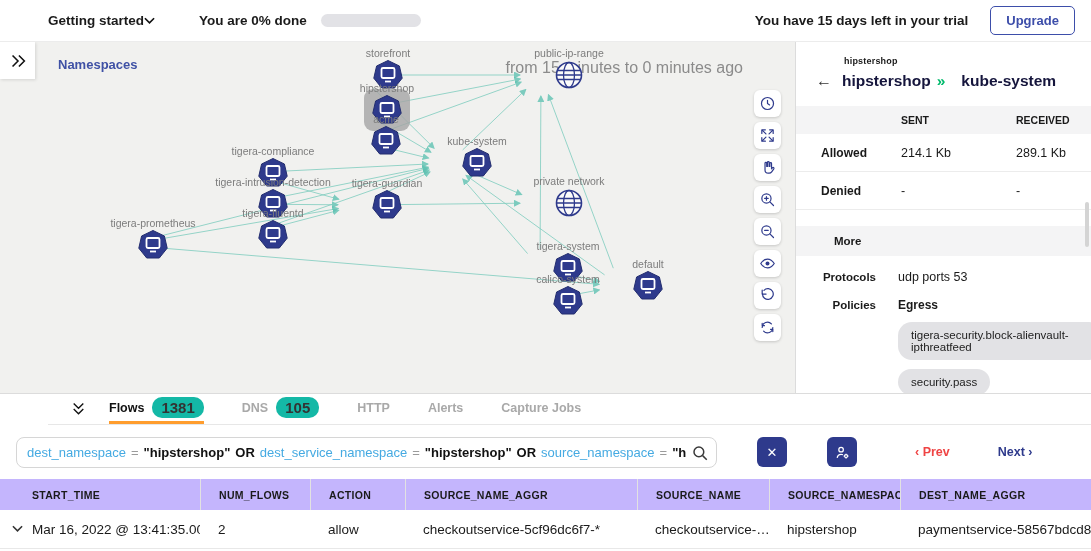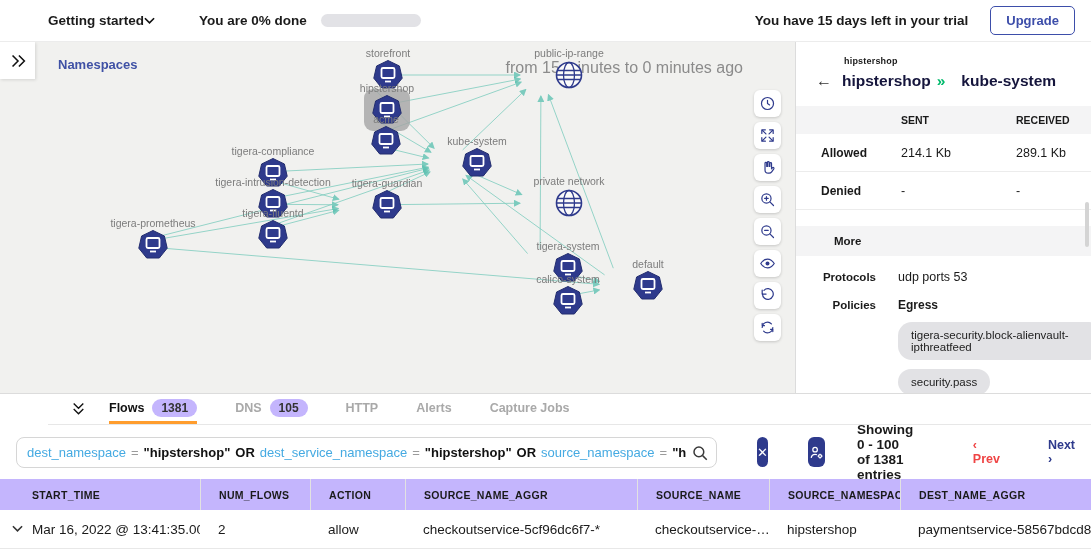--- a/index.html
+++ b/index.html
@@ -51,21 +51,21 @@
   .egress { font-weight:bold; font-size:12px; margin-bottom:10px; }
   .pill { display:block; width:max-content; max-width:205px; background:#e2e2e5; border-radius:14px; padding:7px 13px; font-size:11.5px; color:#222; margin-bottom:9px; cursor:pointer; }
   .scroll-thumb { position:absolute; right:2px; top:160px; width:4px; height:45px; background:#d4d4d4; border-radius:2px; }
 
   
   .bottom { position:absolute; top:393px; left:0; width:1091px; height:158px; background:#fff; border-top:1px solid #dcdcdc; }
   .tabsbar { height:31px; display:flex; align-items:stretch; border-bottom:1px solid #e7e7e7; padding-left:22px;margin-left:48px; }
   .collapse-icon { display:flex; align-items:center; margin-right:22px; cursor:pointer; }
   .tab { display:flex; align-items:center; gap:8px; margin-right:38px; font-size:12.5px; font-weight:bold; color:#a9a9a9; border-bottom:3px solid transparent; cursor:pointer; }
   .tab.active { color:#111; border-bottom-color:#ff9d2e; }
-  .badge { background:#c4b5fd; color:#333; border-radius:10px; padding:2px 9px; font-size:12px; font-weight:bold; }
+  .badge { background:#14b8a6; color:#333; border-radius:10px; padding:2px 9px; font-size:15px; font-weight:bold; }
   .filterbar { height:54px; display:flex; align-items:center; padding:0 16px;gap:32px; }
   .searchbox { position:relative; flex:0 0 701px; height:31px; border:1.5px solid #d6d6d6; border-radius:8px; background:#fff; display:flex; align-items:center; padding:0 30px 0 10px; overflow:hidden; cursor:text; }
   .tokens { display:flex; gap:5px; white-space:nowrap; overflow:hidden; font-size:13px; }
   .tok.field { color:#45aae2; }
   .tok.op { color:#9b9b9b; }
   .tok.value { color:#111; font-weight:bold; }
   .tok.keyword { color:#111; font-weight:bold; }
   .sb-mag { position:absolute; right:7px; top:6px; }
   .navybtn { width:30px; height:30px; margin-left:8px; background:#2e3a8c; border:none; border-radius:6px; color:#fff; font-size:13px; display:flex; align-items:center; justify-content:center; cursor:pointer; }
   .showing { margin-left:auto; font-weight:bold; font-size:13.5px; }
@@ -404,21 +404,20 @@
       </div>
       <button class="navybtn">✕</button>
       <button class="navybtn">
         <svg width="17" height="17" viewBox="0 0 24 24" fill="none" stroke="#fff" stroke-width="1.8">
           <circle cx="10" cy="8" r="3.2"></circle>
           <path d="M4.5 19.5c.5-3.2 2.7-5 5.5-5 1 0 1.9.2 2.7.6"></path>
           <circle cx="17" cy="17" r="2.1"></circle>
           <path d="M17 13.6v1.2M17 19.2v1.2M20.4 17h-1.2M14.8 17h-1.2"></path>
         </svg>
       </button>
-      <span class="showing">Showing 0 - 100 of 1381 entries</span>
       <span class="pgprev">‹ Prev</span>
       <span class="pgnext">Next ›</span>
     </div>
 
     <div class="ftable">
       <div id="thead" class="thead">
           <div class="th">START_TIME</div>
           <div class="th">NUM_FLOWS</div>
           <div class="th">ACTION</div>
           <div class="th">SOURCE_NAME_AGGR</div>

